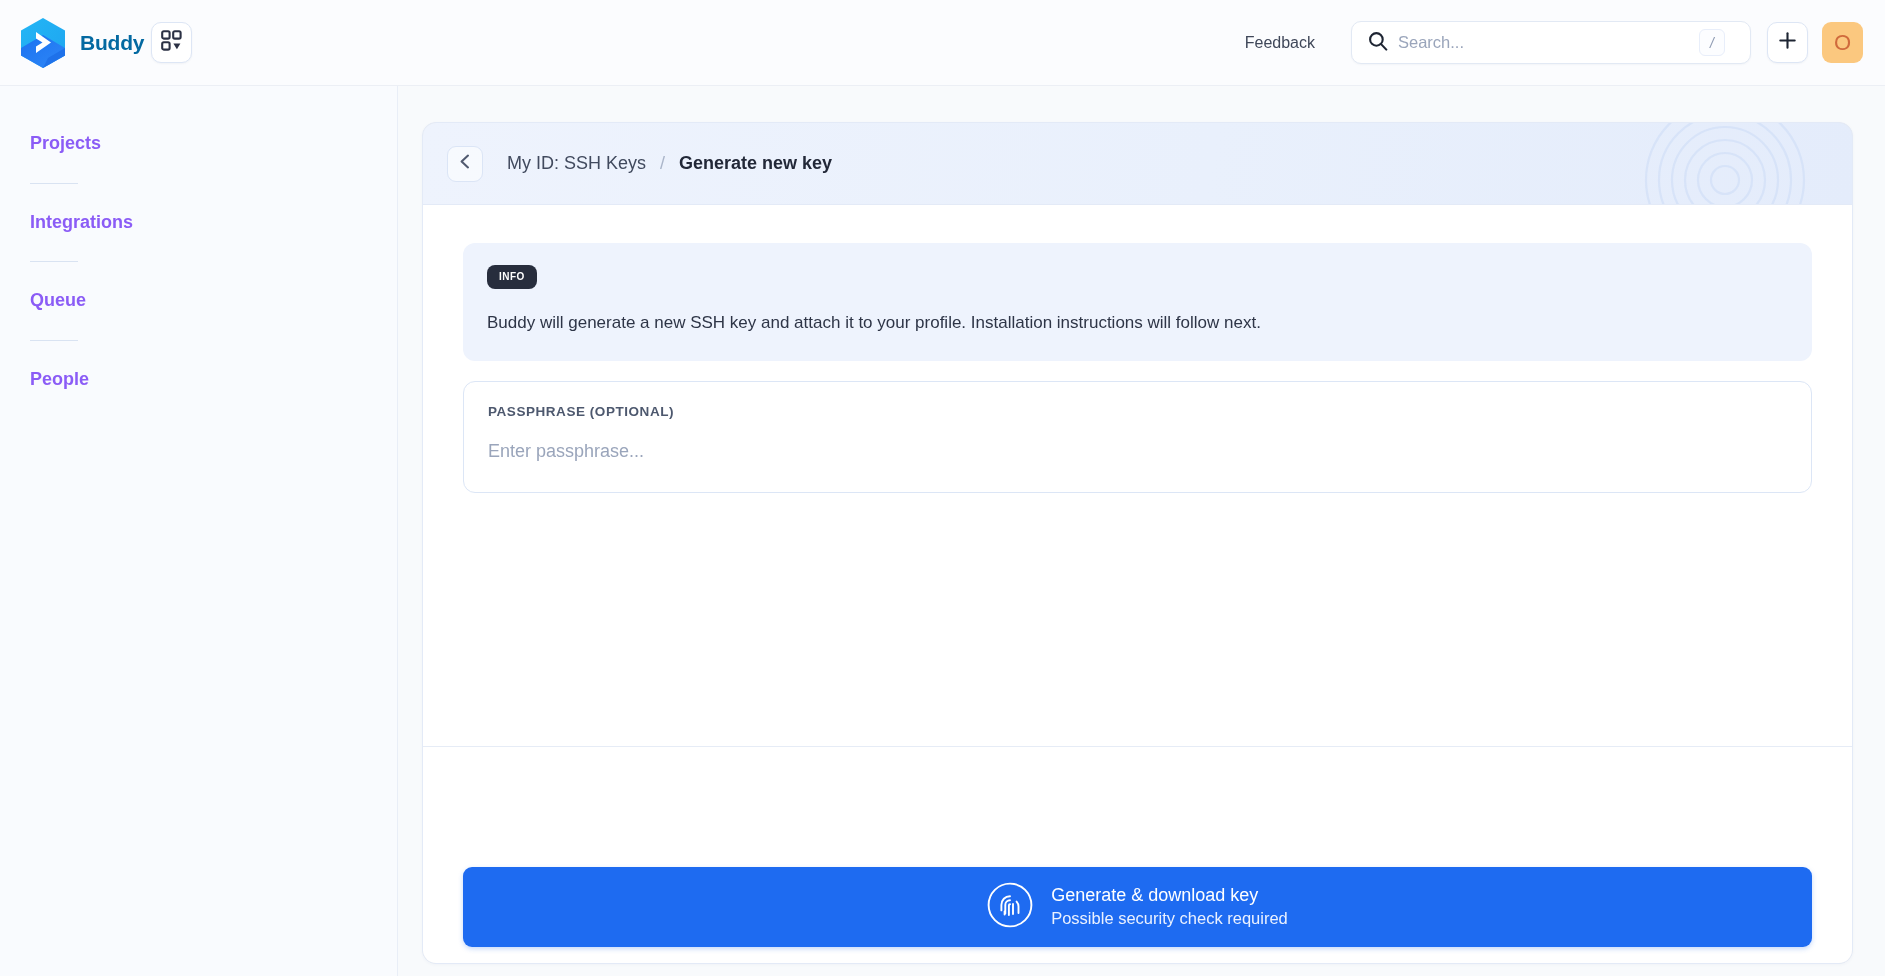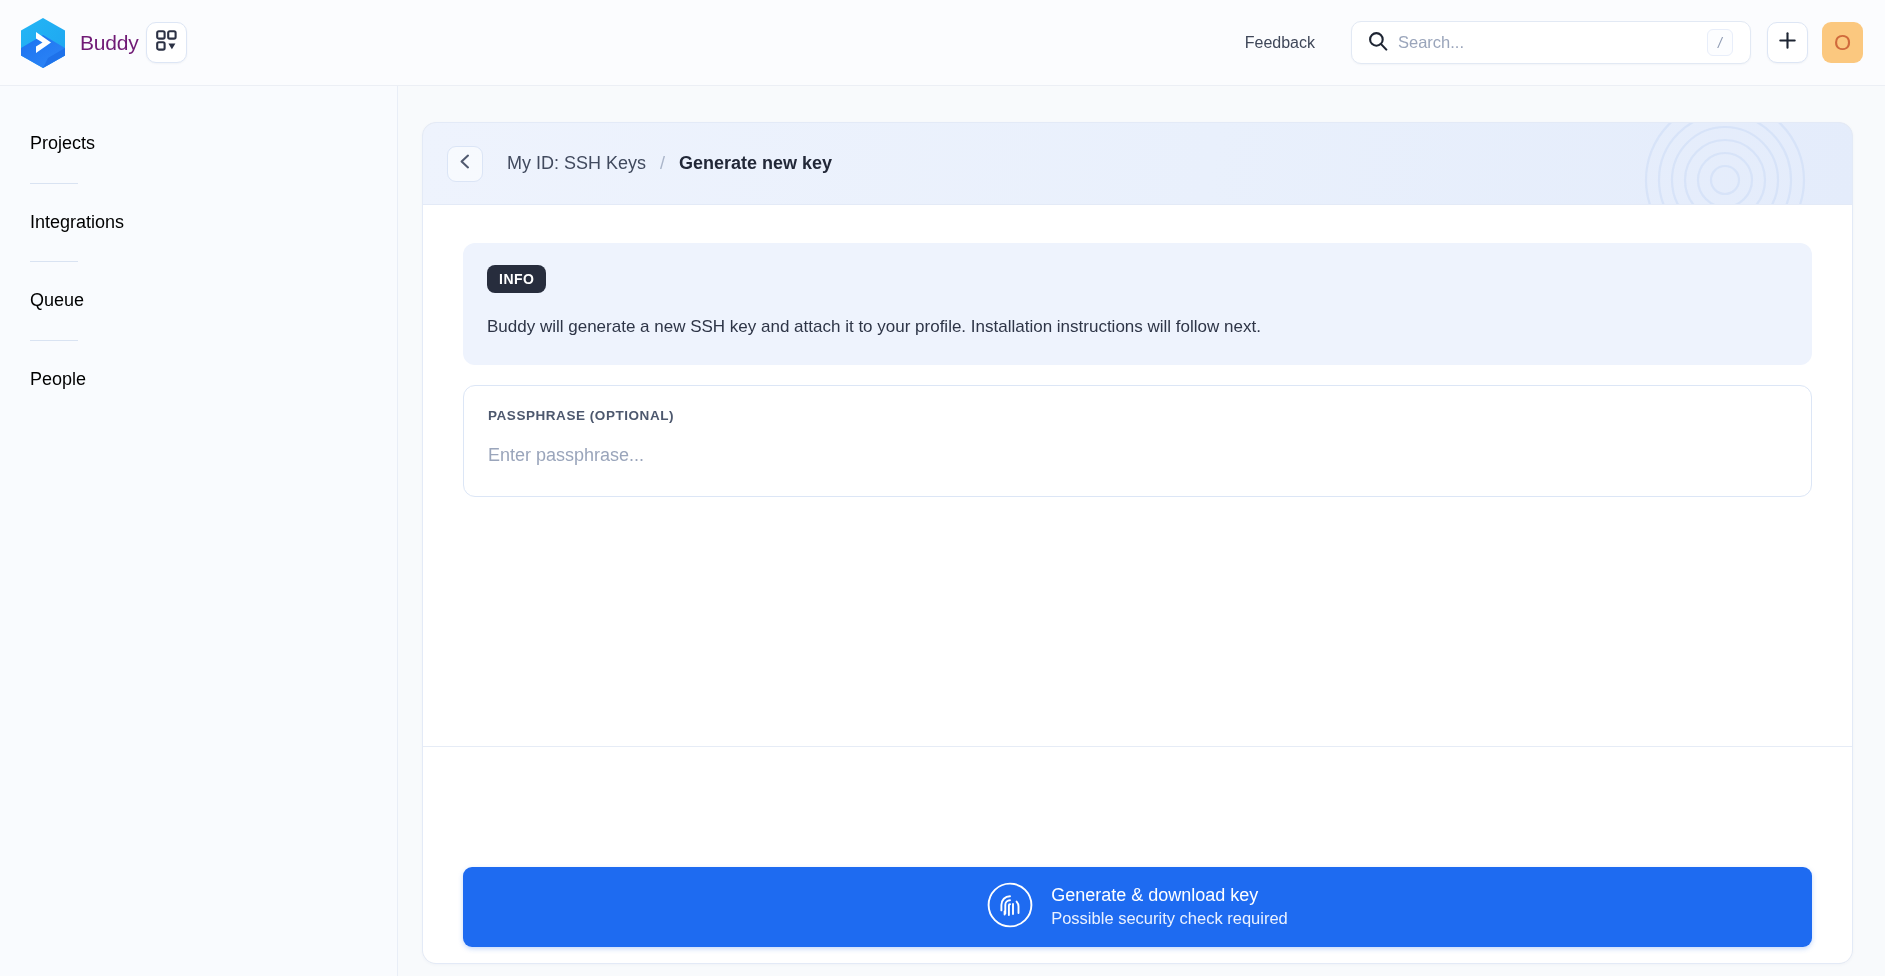--- a/index.html
+++ b/index.html
@@ -38,23 +38,23 @@
 
   .logo-hex {
     width: 46px;
     height: 50px;
     position: relative;
     display: block;
   }
 
   .brand-name {
     font-size: 21px;
-    font-weight: 400;
+    font-weight: 700;
     letter-spacing: -0.2px;
-    color: #701a75;
+    color: #0369a1;
   }
 
   .grid-switch {
     width: 41px;
     height: 41px;
     margin-left: 7px;
     border: 1px solid #dde6f5;
     border-radius: 10px;
     background: #ffffff;
     display: flex;
@@ -75,21 +75,21 @@
   }
 
   .search-box {
     width: 400px;
     height: 43px;
     border: 1px solid #e2e9f4;
     border-radius: 10px;
     background: #ffffff;
     display: flex;
     align-items: center;
-    padding: 0 17px 0 16px;
+    padding: 0 25px 0 16px;
     box-shadow: 0 1px 2px rgba(36,58,104,0.04);
     cursor: text;
   }
 
   .search-icon { flex: none; display: block; margin-right: 10px; }
 
   .search-placeholder {
     flex: 1;
     font-size: 16.5px;
     color: #9aa5bb;
@@ -144,24 +144,25 @@
     top: 86px; left: 0;
     width: 398px;
     height: 890px;
     background: #f9fbfe;
     border-right: 1px solid #e9eef7;
     padding-top: 36px;
   }
 
   .nav-item {
     font-size: 18px;
-    color: #000000;
+    color: #8b5cf6;
     padding: 11px 0 11px 30px;
     cursor: pointer;
     line-height: 1.2;
+    font-weight: bold;
   }
 
   .nav-sep {
     width: 48px;
     height: 1px;
     background: #d9e3f2;
     margin: 17px 0 17px 30px;
   }
 
   
@@ -253,21 +254,21 @@
   .info-banner {
     background: #eef3fd;
     border-radius: 12px;
     padding: 22px 24px 26px 24px;
   }
 
   .info-badge {
     display: inline-block;
     background: #272d3d;
     color: #ffffff;
-    font-size: 14px;
+    font-size: 10px;
     font-weight: 700;
     letter-spacing: 0.5px;
     padding: 7px 12px 7px 12px;
     border-radius: 8px;
     line-height: 1;
   }
 
   .info-text {
     margin-top: 22px;
     font-size: 17px;

